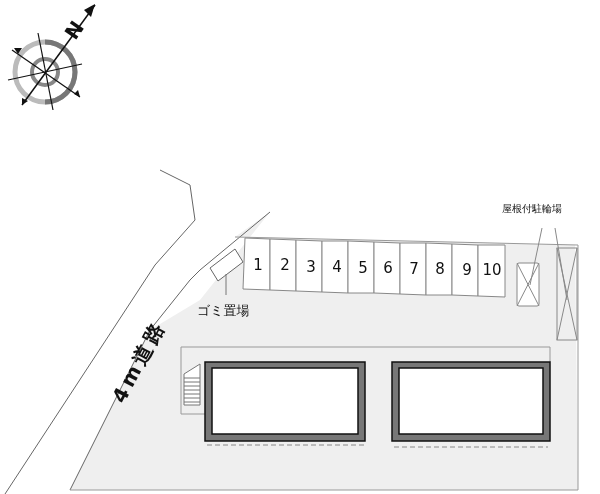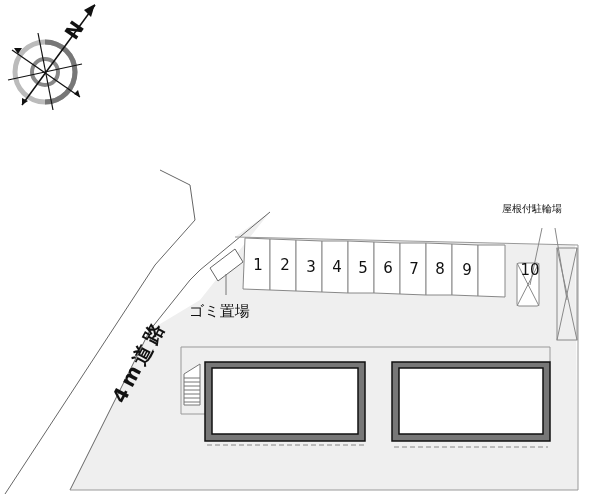--- a/index.html
+++ b/index.html
@@ -86,26 +86,26 @@
     <polygon points="14,48 22,48 18,54" fill="#111"></polygon>
     <polygon points="80,97 74,94 78,90" fill="#111"></polygon>
     <polygon points="22,105 22,98 28,101" fill="#111"></polygon>
   </g>
 </svg>
 
 <div class="lbl" style="left:66px; top:18px; font-size:20px; font-weight:bold; transform:rotate(-55deg);">N</div>
 
 <div class="road" style="left:106px; top:395px; transform:rotate(-62deg) rotate(0deg); transform-origin:left top;">4m道路</div>
 
-<div class="lbl" style="left:189px; top:302px; font-size:15px;">ゴミ置場</div>
+<div class="lbl" style="left:197px; top:302px; font-size:13px;">ゴミ置場</div>
 
 <div class="lbl" style="left:502px; top:202px; font-size:10px;">屋根付駐輪場</div>
 
 <div class="num" style="left:246px; top:256px;">1</div>
 <div class="num" style="left:273px; top:256px;">2</div>
 <div class="num" style="left:299px; top:258px;">3</div>
 <div class="num" style="left:325px; top:258px;">4</div>
 <div class="num" style="left:351px; top:259px;">5</div>
 <div class="num" style="left:376px; top:259px;">6</div>
 <div class="num" style="left:402px; top:260px;">7</div>
 <div class="num" style="left:428px; top:260px;">8</div>
 <div class="num" style="left:455px; top:261px;">9</div>
-<div class="num" style="left:480px; top:261px;margin-left:38px;">10</div>
+<div class="num" style="left:480px; top:261px;">10</div>
 
 </body></html>

